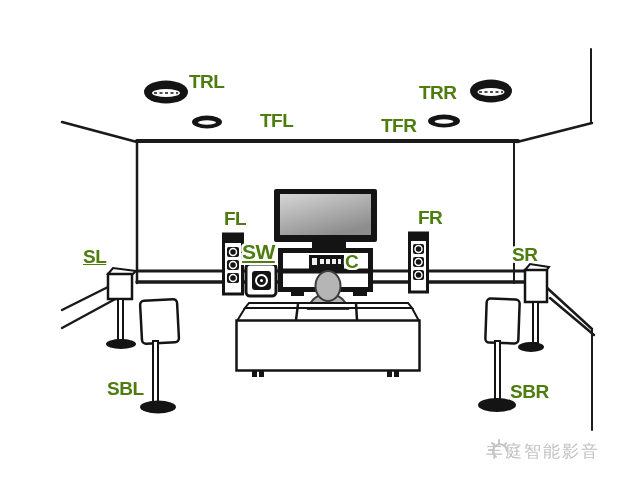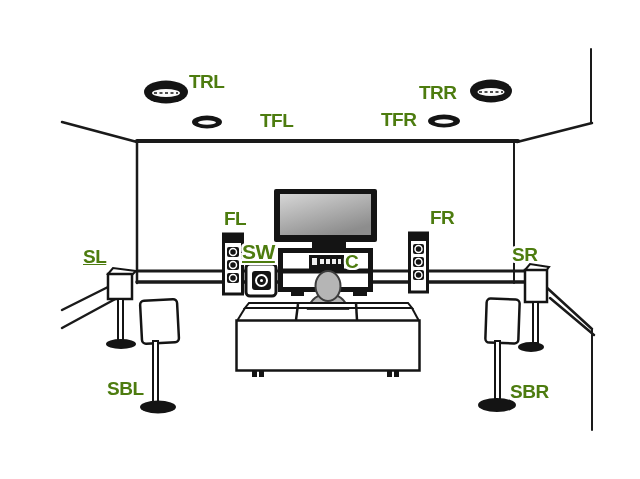--- a/index.html
+++ b/index.html
@@ -159,24 +159,36 @@
       <rect x="252" y="371" width="5" height="6" fill="#141414"></rect>
       <rect x="259" y="371" width="5" height="6" fill="#141414"></rect>
       <rect x="387" y="371" width="5" height="6" fill="#141414"></rect>
       <rect x="394" y="371" width="5" height="6" fill="#141414"></rect>
     </g>
   </svg>
 
   <div class="spk-label" style="left:189px; top:72px;">TRL</div>
   <div class="spk-label" style="left:419px; top:83px;">TRR</div>
   <div class="spk-label" style="left:231px; top:111px;margin-left:29px;">TFL</div>
-  <div class="spk-label" style="left:381px; top:110px;">TFR</div>
+  <div class="spk-label" style="left:381px; top:116px;">TFR</div>
   <div class="spk-label" style="left:224px; top:209px;">FL</div>
-  <div class="spk-label" style="left:430px; top:208px;">FR</div>
+  <div class="spk-label" style="left:418px; top:208px;">FR</div>
   <div class="spk-label lg" style="left:242px; top:241px;text-decoration:underline;">SW</div>
   <div class="spk-label" style="left:345px; top:252px;">C</div>
   <div class="spk-label" style="left:83px;  top:247px;text-decoration:underline;">SL</div>
   <div class="spk-label" style="left:512px; top:245px;">SR</div>
   <div class="spk-label" style="left:107px; top:379px;">SBL</div>
   <div class="spk-label" style="left:510px; top:382px;">SBR</div>
 
+  <div class="watermark">
+    <svg width="28" height="26" viewBox="0 0 28 26">
+      <g stroke="#c6c6c6" fill="none" stroke-width="2" stroke-linecap="round">
+        <path d="M10,20 A7,7 0 1 1 21,14"></path>
+        <line x1="6" y1="6" x2="9" y2="9"></line>
+        <line x1="13" y1="3" x2="13" y2="7"></line>
+        <line x1="3" y1="13" x2="7" y2="13"></line>
+        <line x1="20" y1="6" x2="18" y2="9"></line>
+      </g>
+    </svg>
+    <span class="watermark-text">丰庭智能影音</span>
+  </div>
 
 </div>
 
 </body></html>

